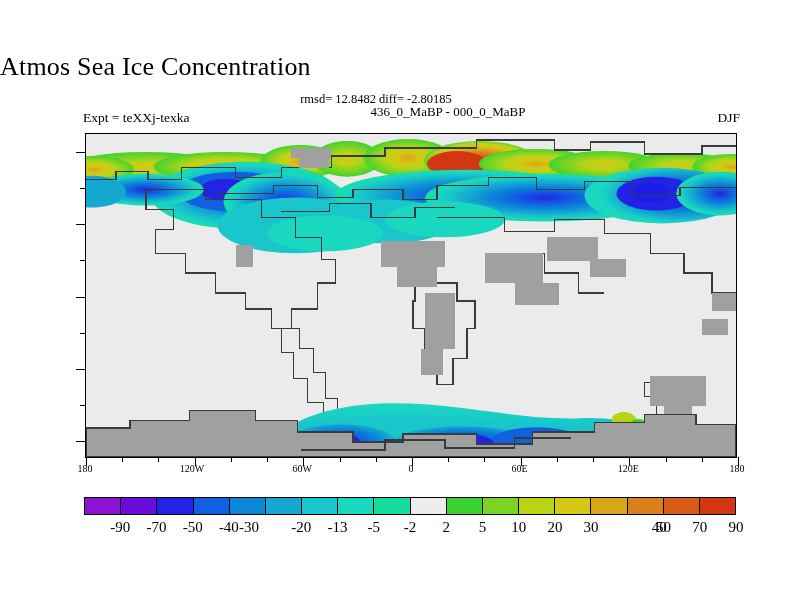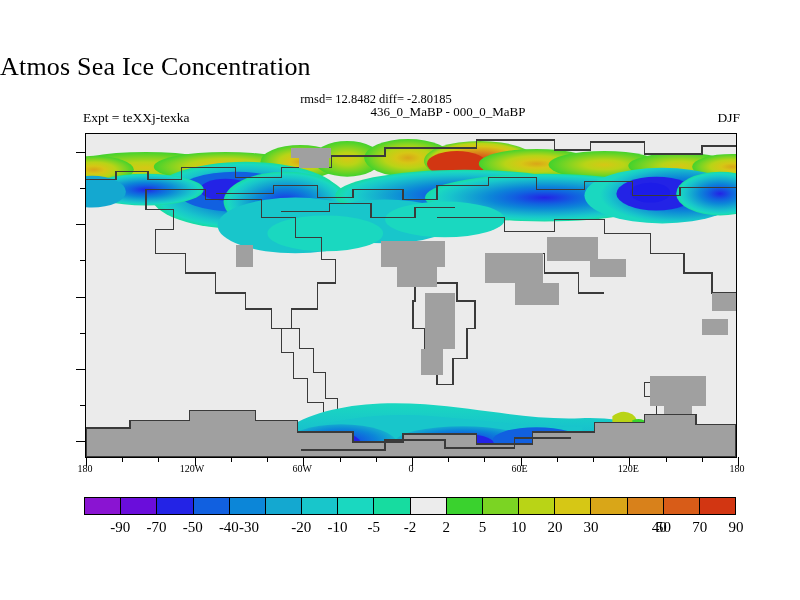--- a/index.html
+++ b/index.html
@@ -287,21 +287,21 @@
 <div class="xlab" style="left: 411px;">0</div>
 <div class="xlab" style="left: 519.667px;">60E</div>
 <div class="xlab" style="left: 628.333px;">120E</div>
 <div class="xlab" style="left: 737px;">180</div>
 <div class="cblab" style="left: 120.222px;">-90</div>
 <div class="cblab" style="left: 156.444px;">-70</div>
 <div class="cblab" style="left: 192.667px;">-50</div>
 <div class="cblab" style="left: 228.889px;">-40</div>
 <div class="cblab" style="left: 249px;">-30</div>
 <div class="cblab" style="left: 301.333px;">-20</div>
-<div class="cblab" style="left: 337.556px;">-10</div>
+<div class="cblab" style="left: 337.556px;">-13</div>
 <div class="cblab" style="left: 373.778px;">-5</div>
 <div class="cblab" style="left: 410px;">-2</div>
 <div class="cblab" style="left: 446.222px;">2</div>
 <div class="cblab" style="left: 482.444px;">5</div>
 <div class="cblab" style="left: 518.667px;">10</div>
 <div class="cblab" style="left: 554.889px;">20</div>
 <div class="cblab" style="left: 591.111px;">30</div>
 <div class="cblab" style="left: 627.333px; margin-left: 32px;">40</div>
 <div class="cblab" style="left: 663.556px;">50</div>
 <div class="cblab" style="left: 699.778px;">70</div>

